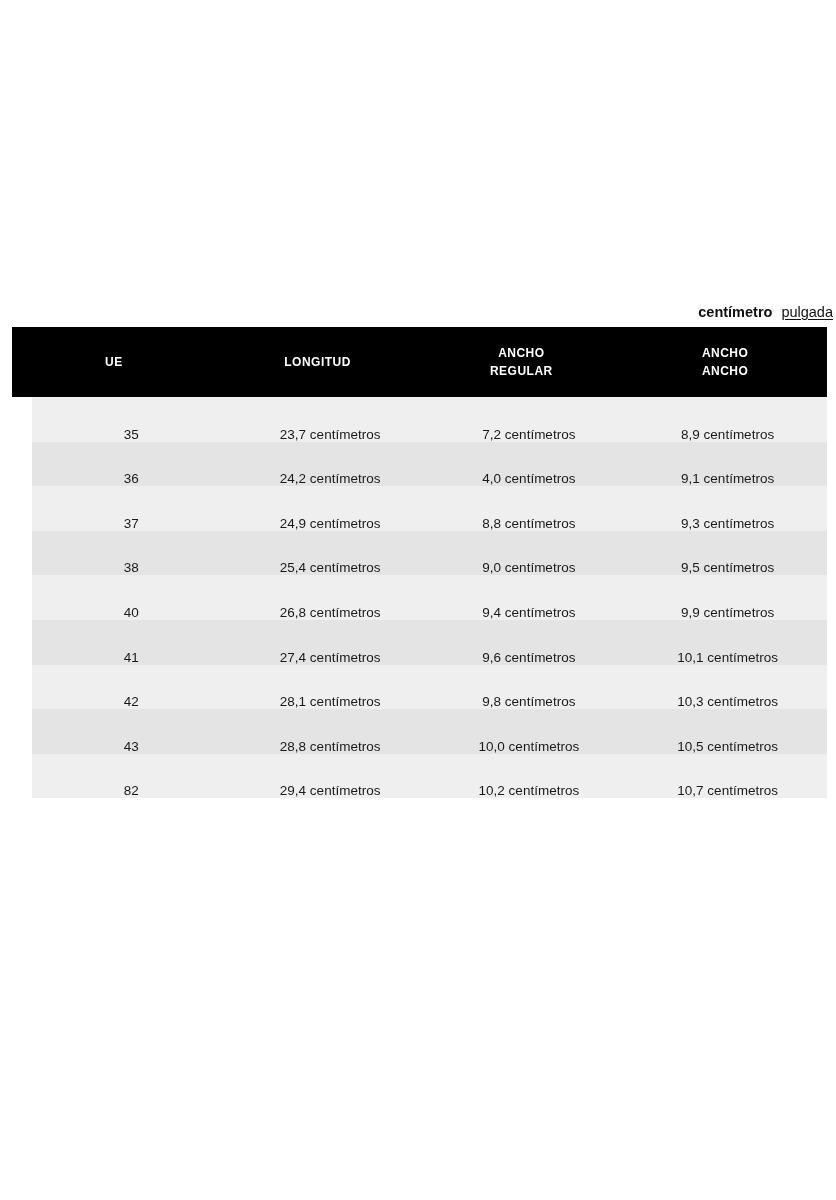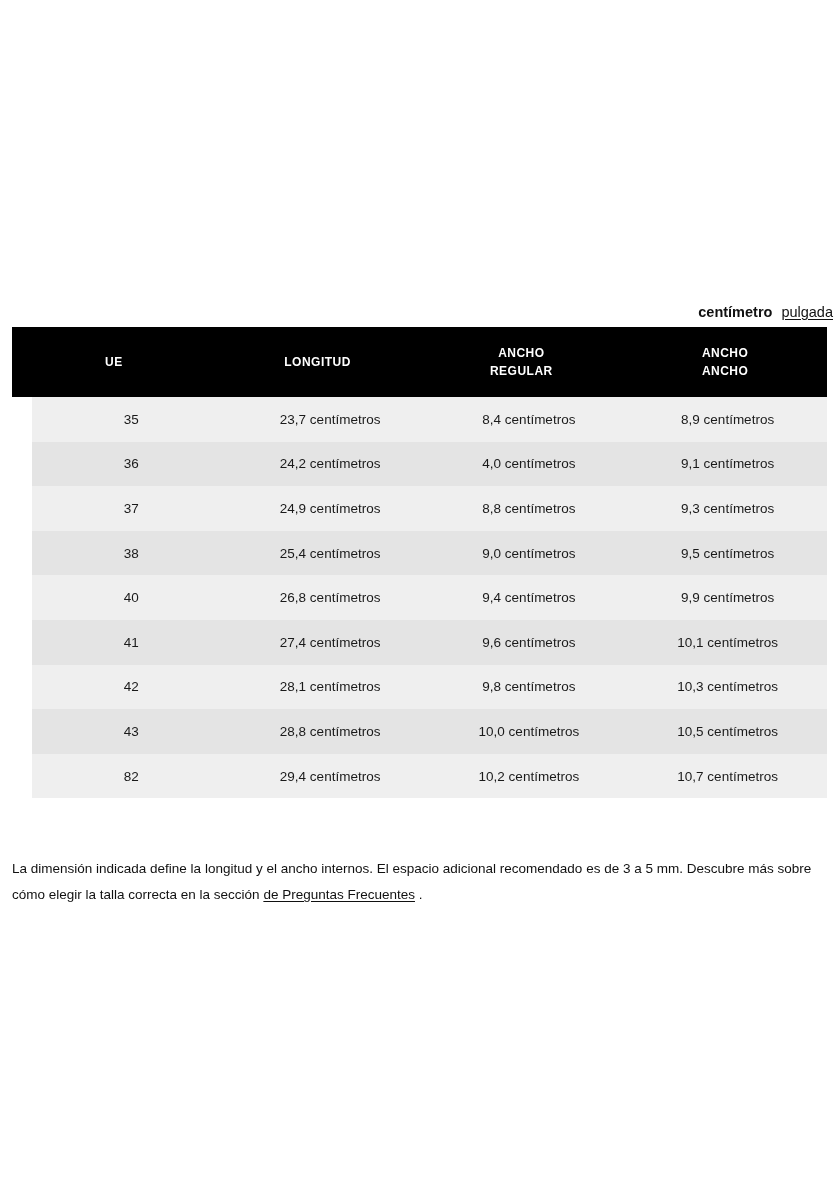--- a/index.html
+++ b/index.html
@@ -59,21 +59,21 @@
     align-items: center;
     color: #ffffff;
     font-size: 12px;
     font-weight: 700;
     letter-spacing: 0.5px;
     line-height: 18.5px;
     text-transform: uppercase;
   }
   .tbody .tr {
     display: flex;
-    align-items: center;
+    align-items: flex-end;
     height: 44.6px;
     margin-left: 20px;
   }
   .tbody .tr:nth-child(odd)  { background: #efefef; }
   .tbody .tr:nth-child(even) { background: #e4e4e4; }
   .td {
     flex: 1 1 0;
     text-align: center;
     font-size: 13.5px;
     color: #1a1a1a;
@@ -119,21 +119,21 @@
         </div>
         <div class="th">
           <div class="th-line">ANCHO</div>
           <div class="th-line">ANCHO</div>
         </div>
       </div>
     <div class="tbody">
         <div class="tr">
     <div class="td">35</div>
     <div class="td">23,7 centímetros</div>
-    <div class="td">8,4 centímetros</div>
+    <div class="td">7,2 centímetros</div>
     <div class="td">8,9 centímetros</div>
   </div>
         <div class="tr">
     <div class="td">36</div>
     <div class="td">24,2 centímetros</div>
     <div class="td">4,0 centímetros</div>
     <div class="td">9,1 centímetros</div>
   </div>
         <div class="tr">
     <div class="td">37</div>
@@ -173,15 +173,14 @@
   </div>
         <div class="tr">
     <div class="td">82</div>
     <div class="td">29,4 centímetros</div>
     <div class="td">10,2 centímetros</div>
     <div class="td">10,7 centímetros</div>
   </div>
       </div>
   </div>
 
-  <div class="footnote"><span>La dimensión indicada define la longitud y el ancho internos. El espacio adicional recomendado es de 3 a 5 mm. Descubre más sobre cómo elegir la talla correcta en la sección </span><span class="faq-link">de Preguntas Frecuentes</span><span> .</span></div>
 
 </div>
 
 </body></html>

